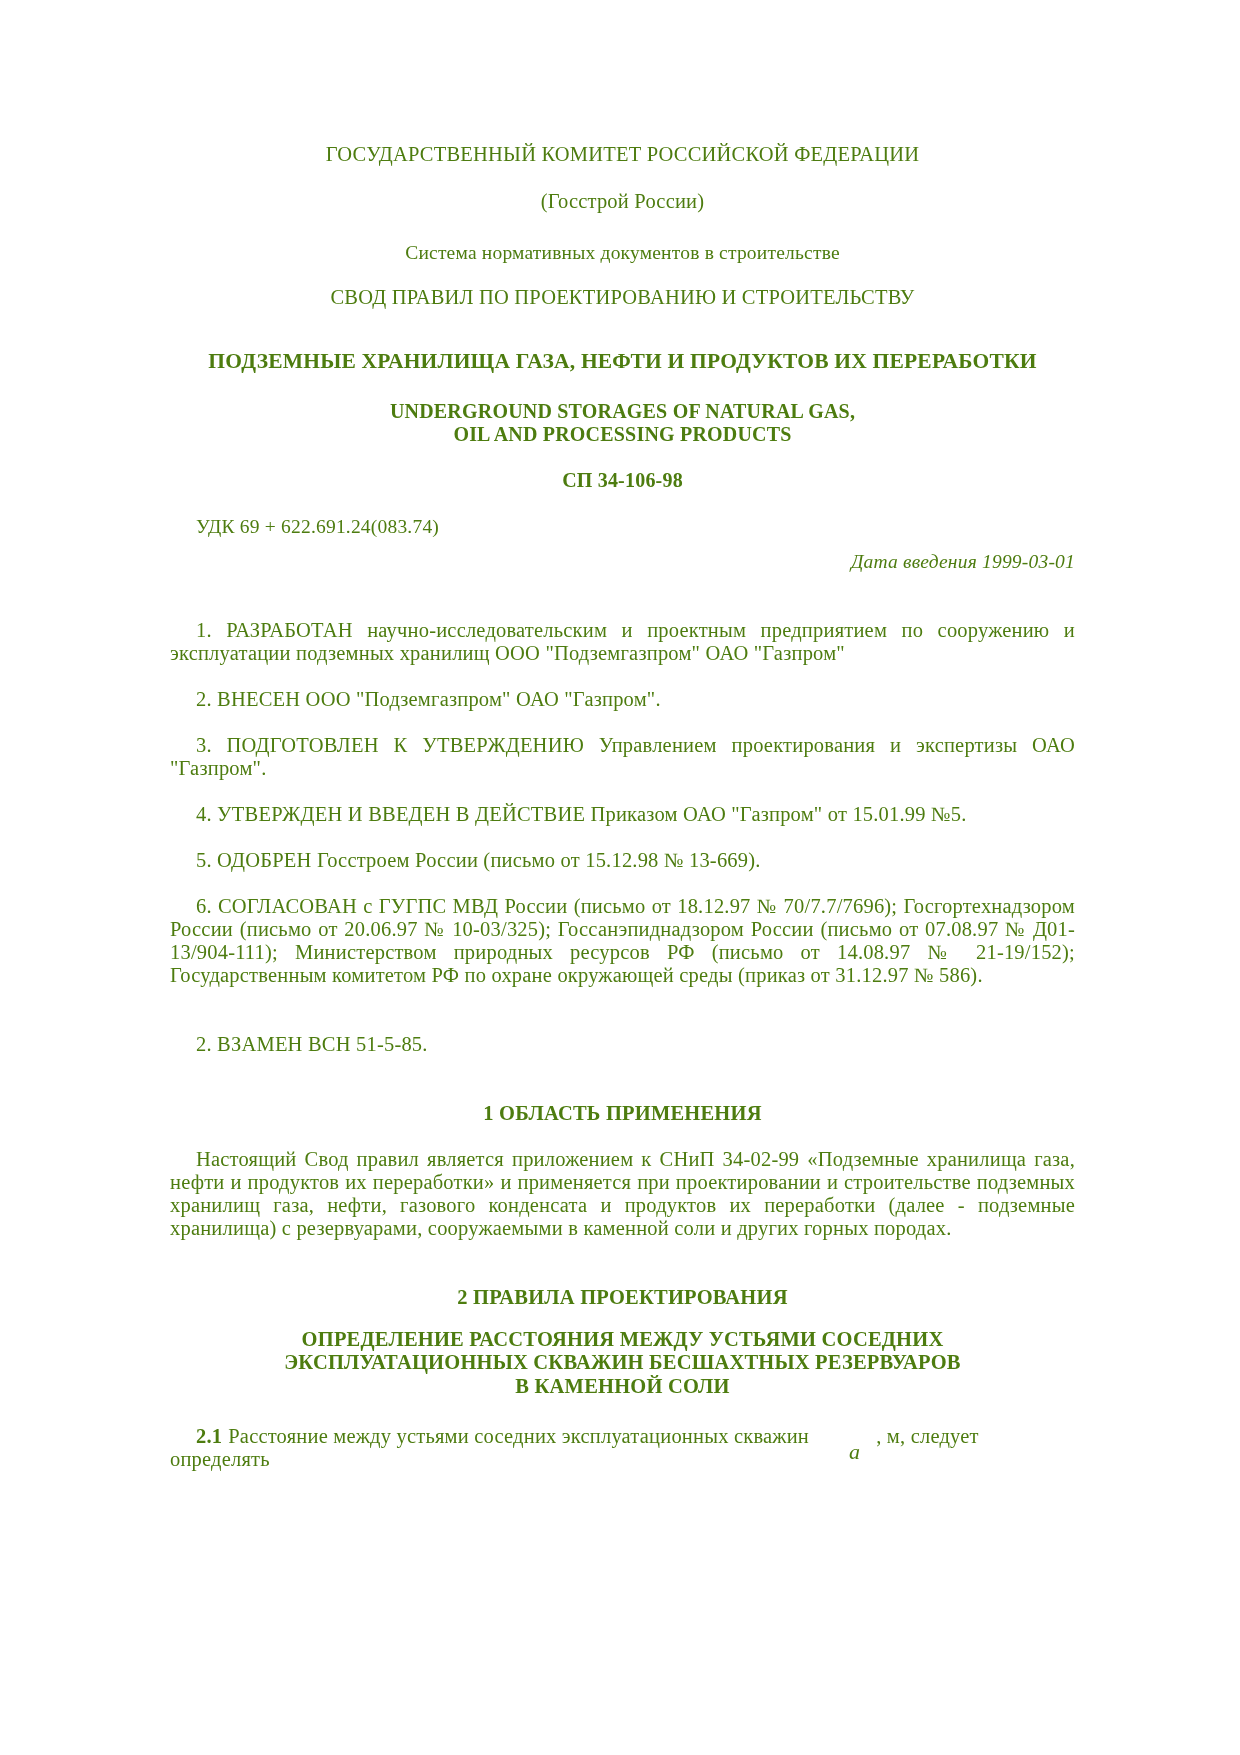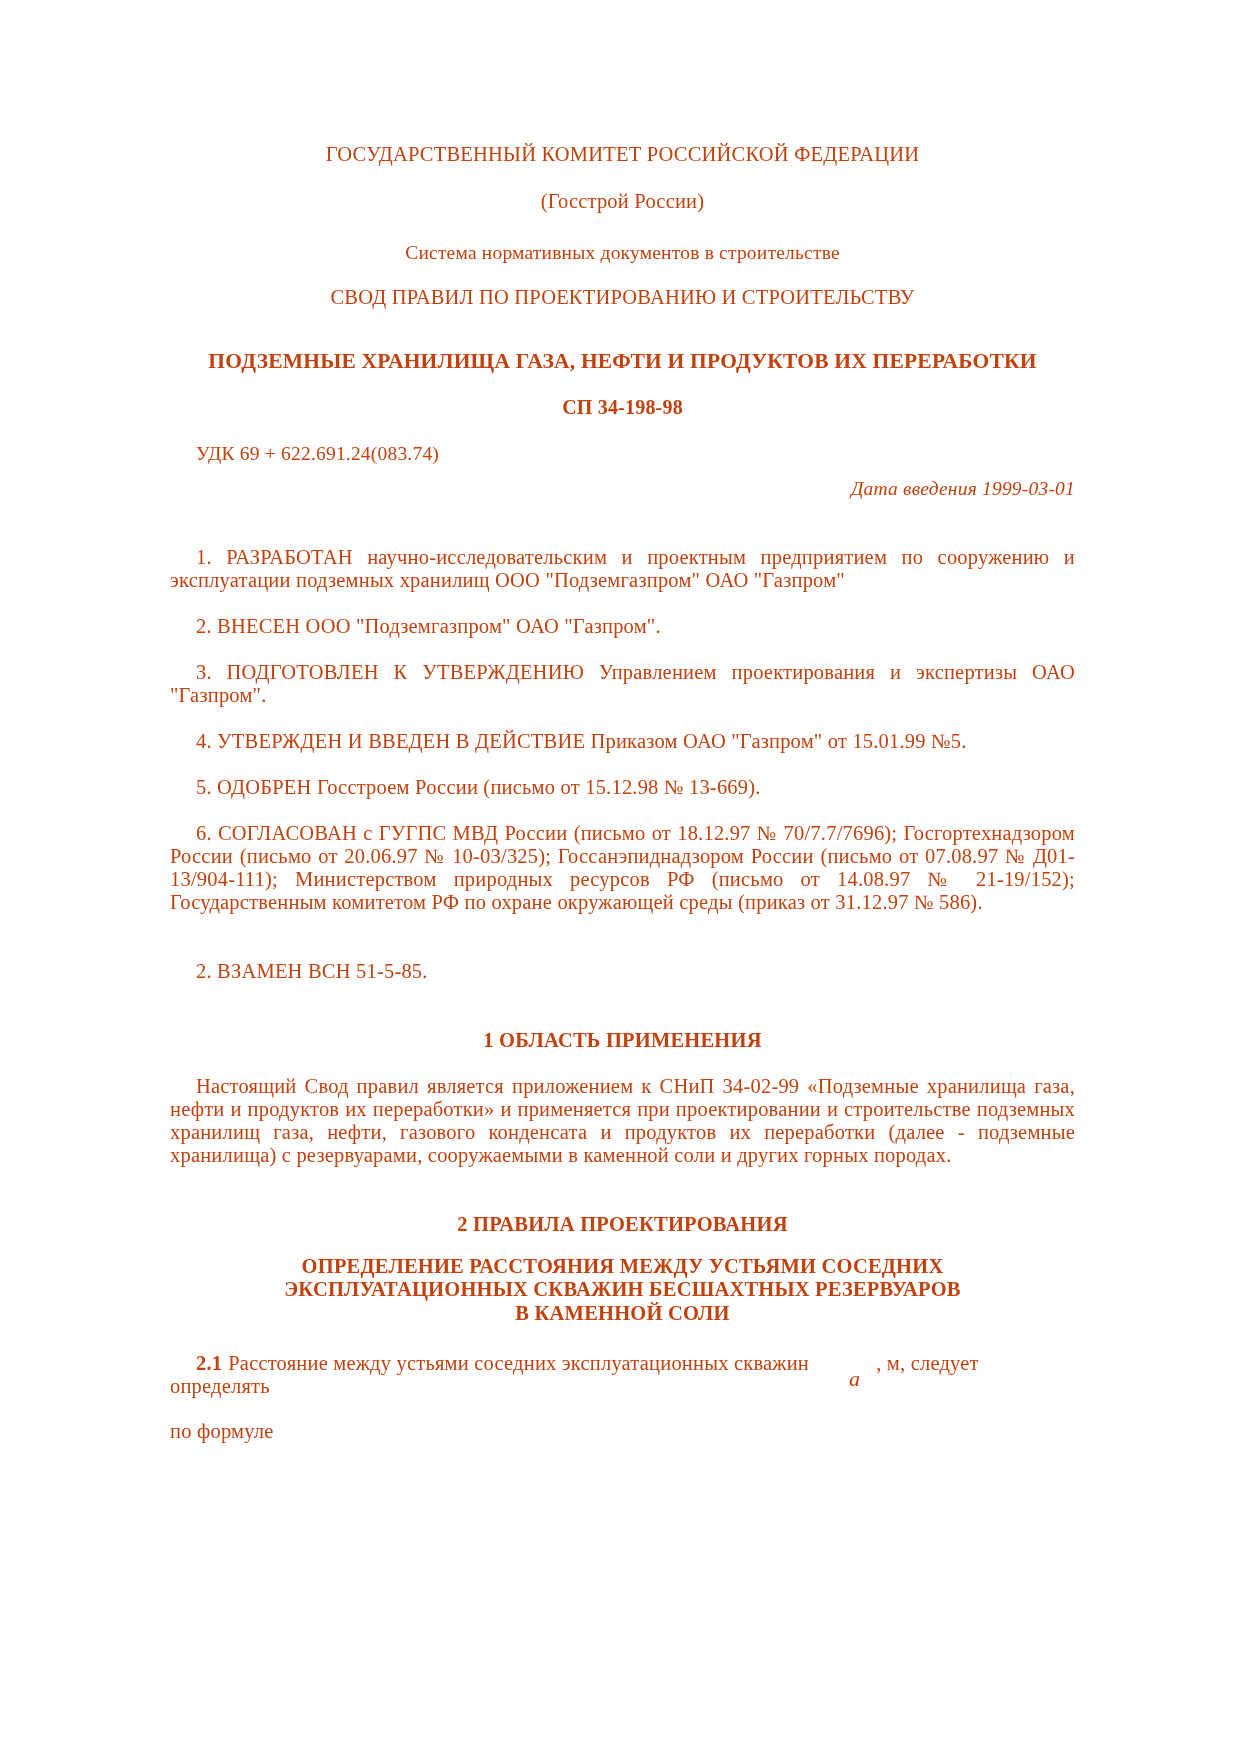--- a/index.html
+++ b/index.html
@@ -2,21 +2,21 @@
 <html><head>
 <meta charset="utf-8">
 <style>
   * { box-sizing: border-box; }
   html, body { margin: 0; padding: 0; background: #ffffff; }
   .page {
     position: relative;
     width: 1240px;
     height: 1473px;
     background: #ffffff;
-    color: #c2410c;
+    color: #4d7c0f;
     font-family: "Liberation Serif", serif;
     overflow: hidden;
   }
   .content { margin: 0 165px 0 170px; }
   p { margin: 0; font-size: 20.5px; line-height: 23px; letter-spacing: 0.2px; }
   .center { text-align: center; }
   .justify { text-align: justify; }
   .indent { text-indent: 26px; }
 
   .org { margin-top: 143px; line-height: 23.5px; }
@@ -70,22 +70,24 @@
     <p class="center org"><span>ГОСУДАРСТВЕННЫЙ КОМИТЕТ РОССИЙСКОЙ ФЕДЕРАЦИИ</span><br>
       <br>
       <span>(Госстрой России)</span></p>
 
     <p class="center system">Система нормативных документов в строительстве</p>
 
     <p class="center svod">СВОД ПРАВИЛ ПО ПРОЕКТИРОВАНИЮ И СТРОИТЕЛЬСТВУ</p>
 
     <p class="center title-ru">ПОДЗЕМНЫЕ ХРАНИЛИЩА ГАЗА, НЕФТИ И ПРОДУКТОВ ИХ ПЕРЕРАБОТКИ</p>
 
+    <p class="center title-en"><span>UNDERGROUND STORAGES OF NATURAL GAS,</span><br>
+      <span>OIL AND PROCESSING PRODUCTS</span></p>
 
-    <p class="center doc-code">СП 34-198-98</p>
+    <p class="center doc-code">СП 34-106-98</p>
 
     <p class="udk indent">УДК 69 + 622.691.24(083.74)</p>
 
     <p class="date">Дата введения 1999-03-01</p>
 
     <p class="fw fw-first justify indent two-line">1. РАЗРАБОТАН научно-исследовательским и проектным предприятием по сооружению и эксплуатации подземных хранилищ ООО "Подземгазпром" ОАО "Газпром"</p>
     <p class="fw indent">2. ВНЕСЕН ООО "Подземгазпром" ОАО "Газпром".</p>
     <p class="fw justify indent two-line">3. ПОДГОТОВЛЕН К УТВЕРЖДЕНИЮ Управлением проектирования и экспертизы ОАО "Газпром".</p>
     <p class="fw indent">4. УТВЕРЖДЕН И ВВЕДЕН В ДЕЙСТВИЕ Приказом ОАО "Газпром" от 15.01.99 №5.</p>
     <p class="fw indent">5. ОДОБРЕН Госстроем России (письмо от 15.12.98 № 13-669).</p>

